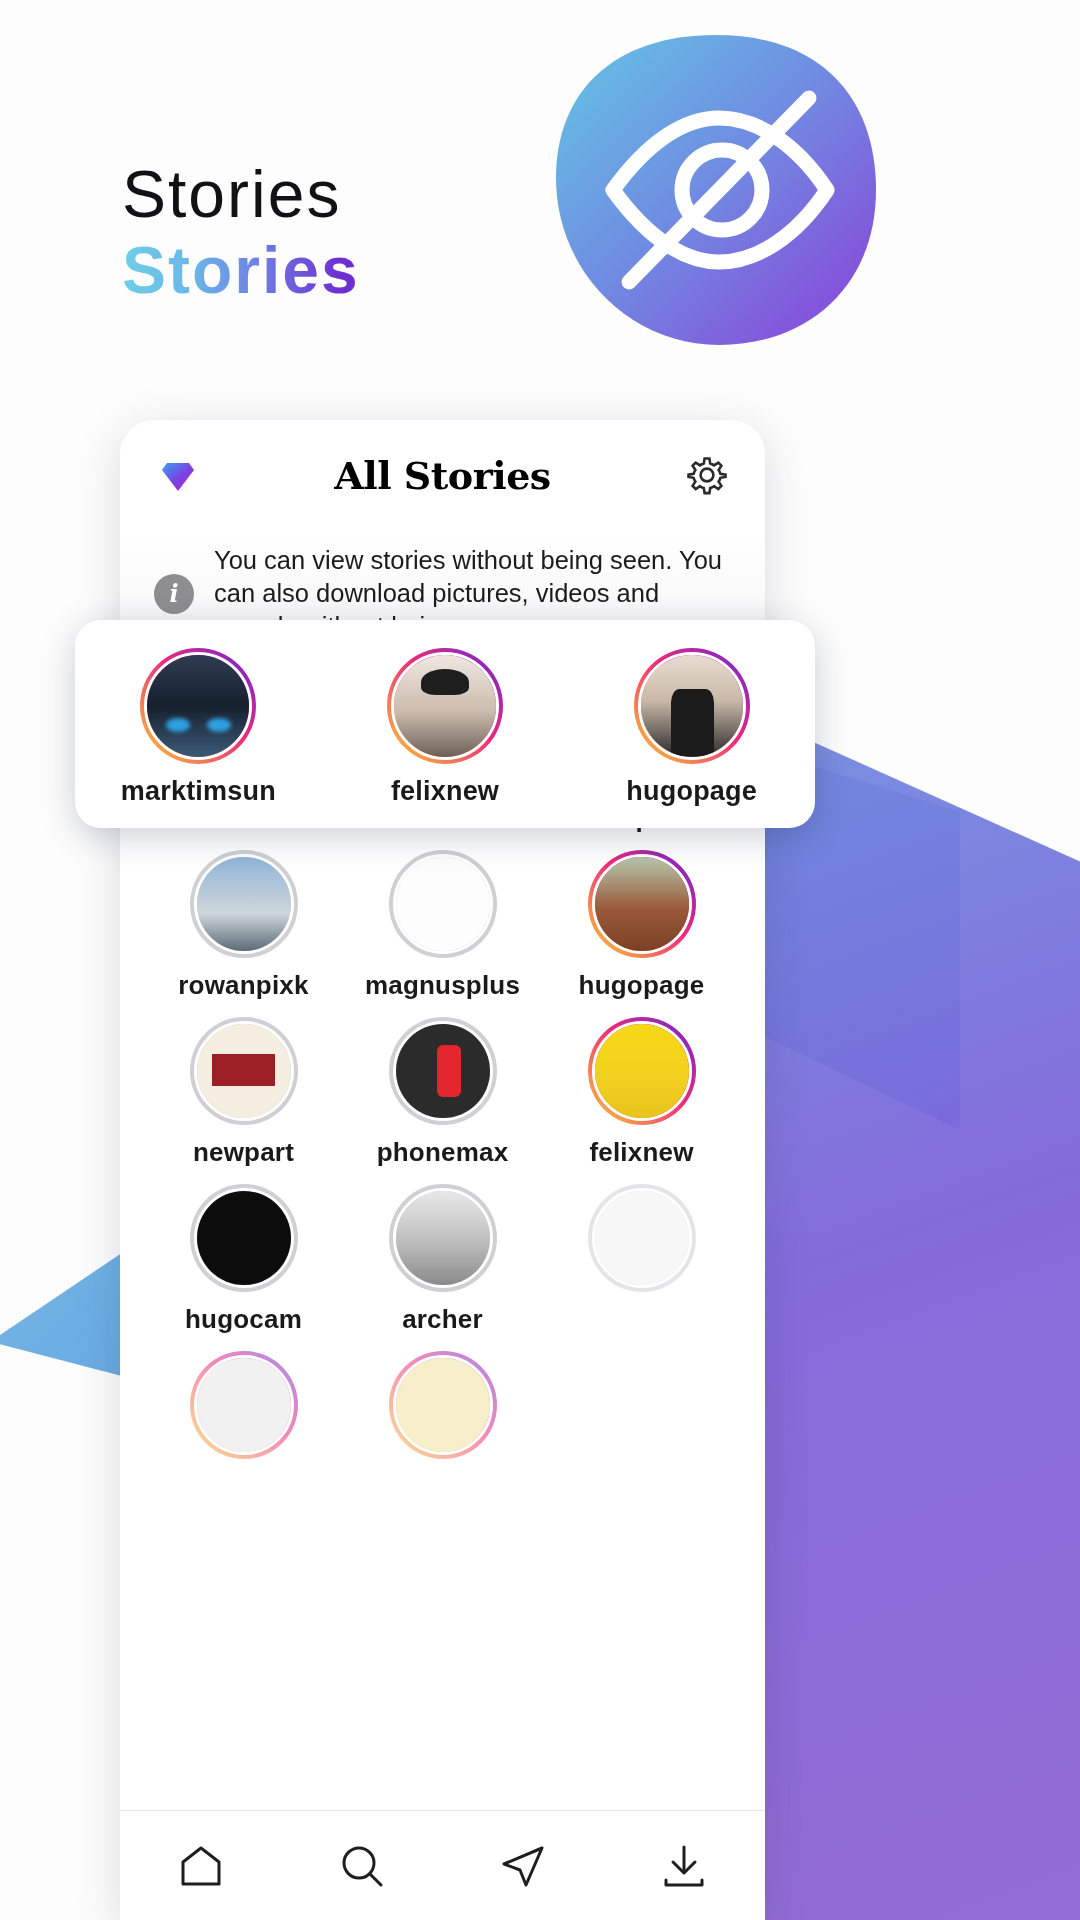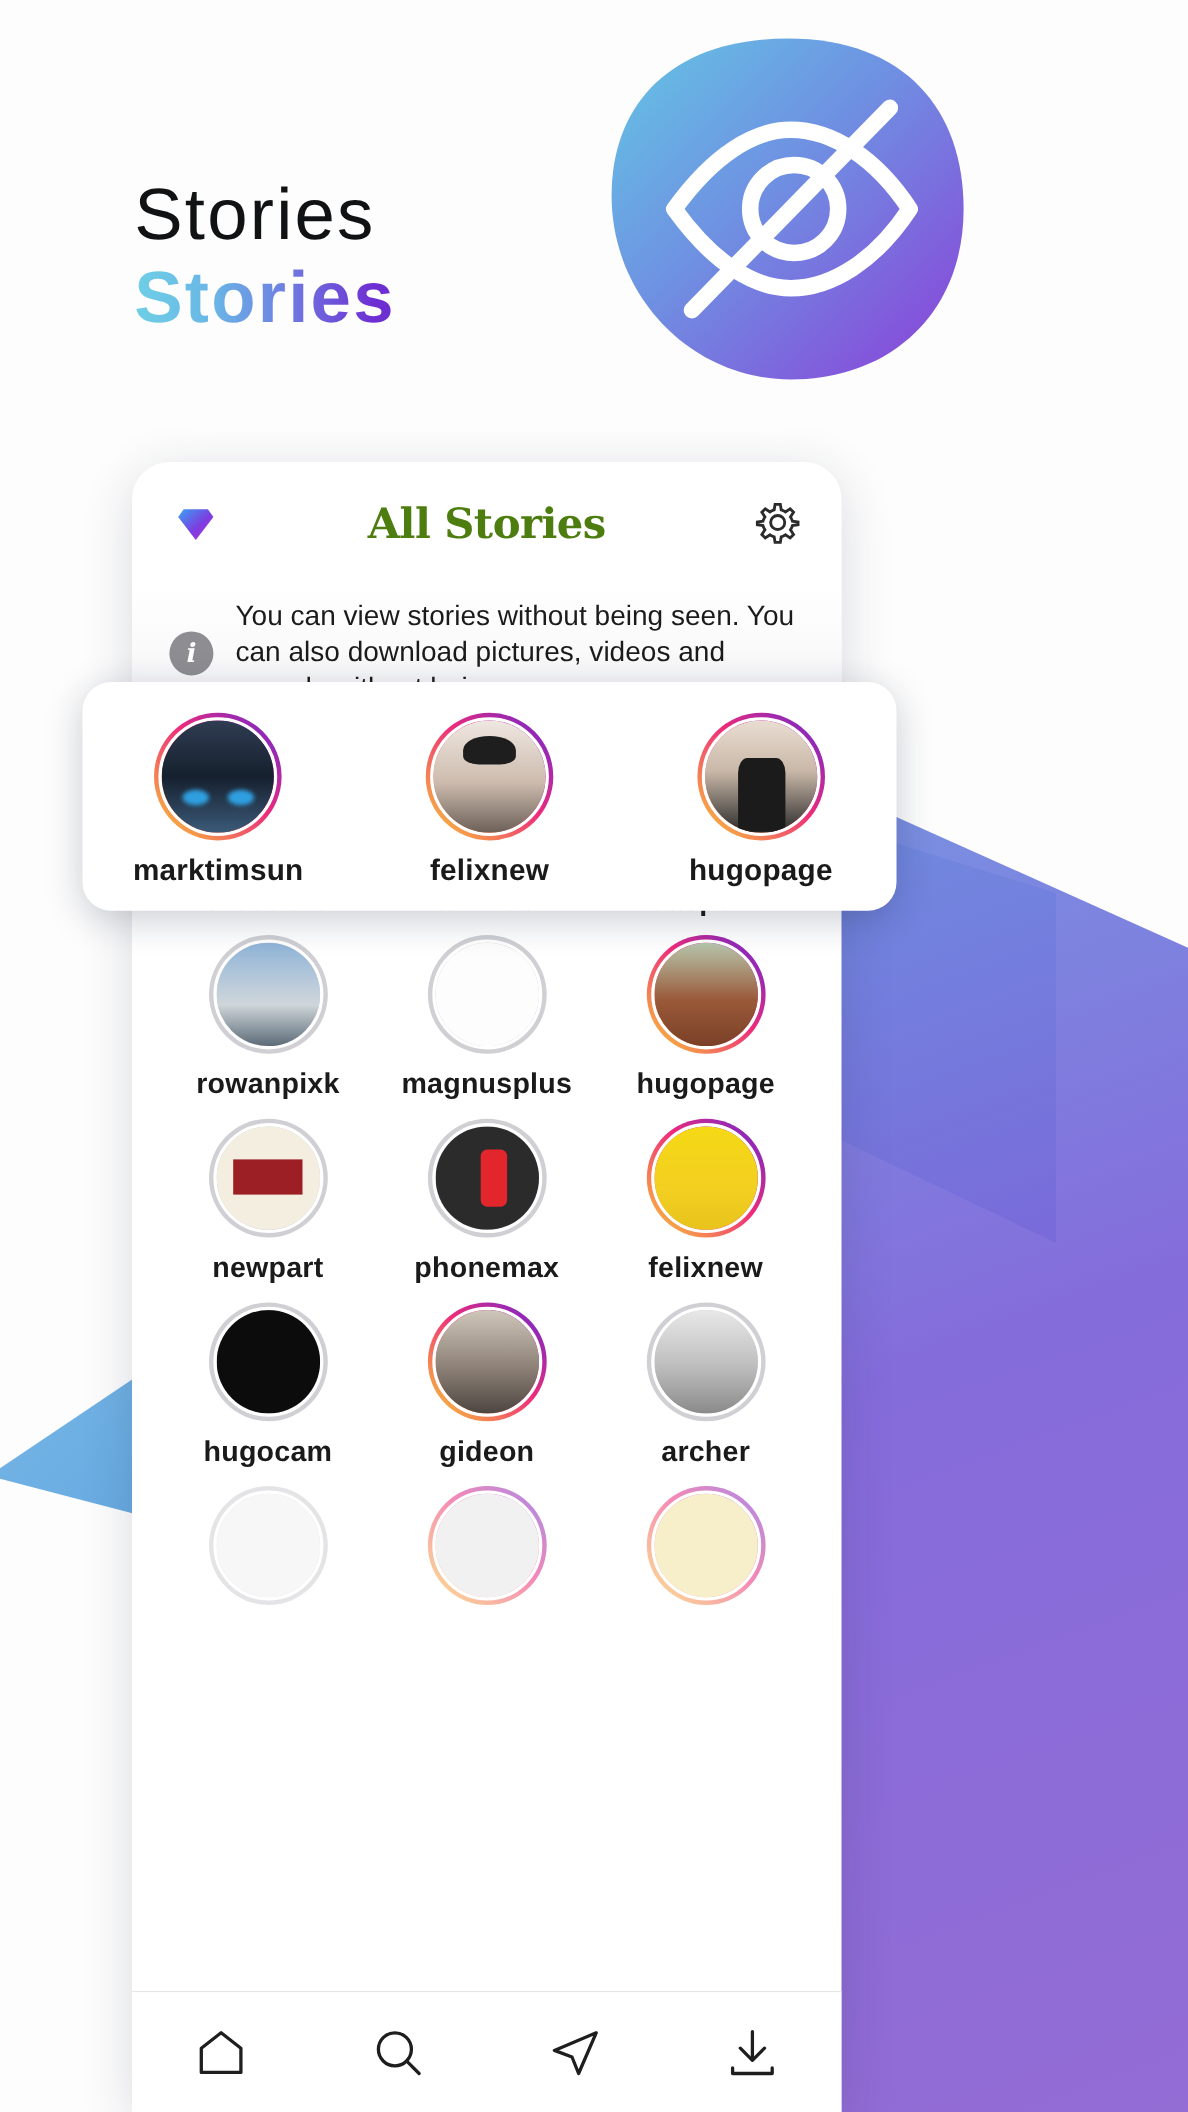--- a/index.html
+++ b/index.html
@@ -62,21 +62,21 @@
     overflow: hidden; z-index: 8;
   }
   .phone-header {
     height: 110px; display: flex; align-items: center;
     padding: 0 36px; gap: 0;
   }
   .gem-icon { width: 44px; height: 44px; flex: 0 0 44px; }
   .app-title {
     flex: 1; text-align: center;
     font-family: "DejaVu Serif", "Liberation Serif", serif;
-    font-weight: 700; font-size: 38px; color: #4d7c0f; letter-spacing: -0.5px;
+    font-weight: 700; font-size: 38px; color: #000000; letter-spacing: -0.5px;
   }
   .gear-icon { width: 44px; height: 44px; flex: 0 0 44px; color: #2b2b2b; }
 
   .info-bar {
     display: flex; align-items: center; gap: 20px;
     padding: 14px 30px 20px 34px;
     background: linear-gradient(180deg, #ffffff 0%, #f4f4f6 100%);
   }
   .info-circle {
     width: 40px; height: 40px; flex: 0 0 40px; border-radius: 50%;
@@ -280,28 +280,20 @@
 
       <div class="story">
         <div class="ring seen">
           <div class="avatar">
             <div class="av-in" style="background:#0c0c0c;"></div>
           </div>
         </div>
         <div class="uname">hugocam</div>
       </div>
 
-      <div class="story">
-        <div class="ring active">
-          <div class="avatar">
-            <div class="av-in" style="background:linear-gradient(180deg,#cfc6ba,#8e8278 55%,#4c4640);"></div>
-          </div>
-        </div>
-        <div class="uname">gideon</div>
-      </div>
 
       <div class="story">
         <div class="ring seen">
           <div class="avatar">
             <div class="av-in" style="background:linear-gradient(180deg,#e8e8e8,#bdbdbd 55%,#8a8a8a);"></div>
           </div>
         </div>
         <div class="uname">archer</div>
       </div>
 

